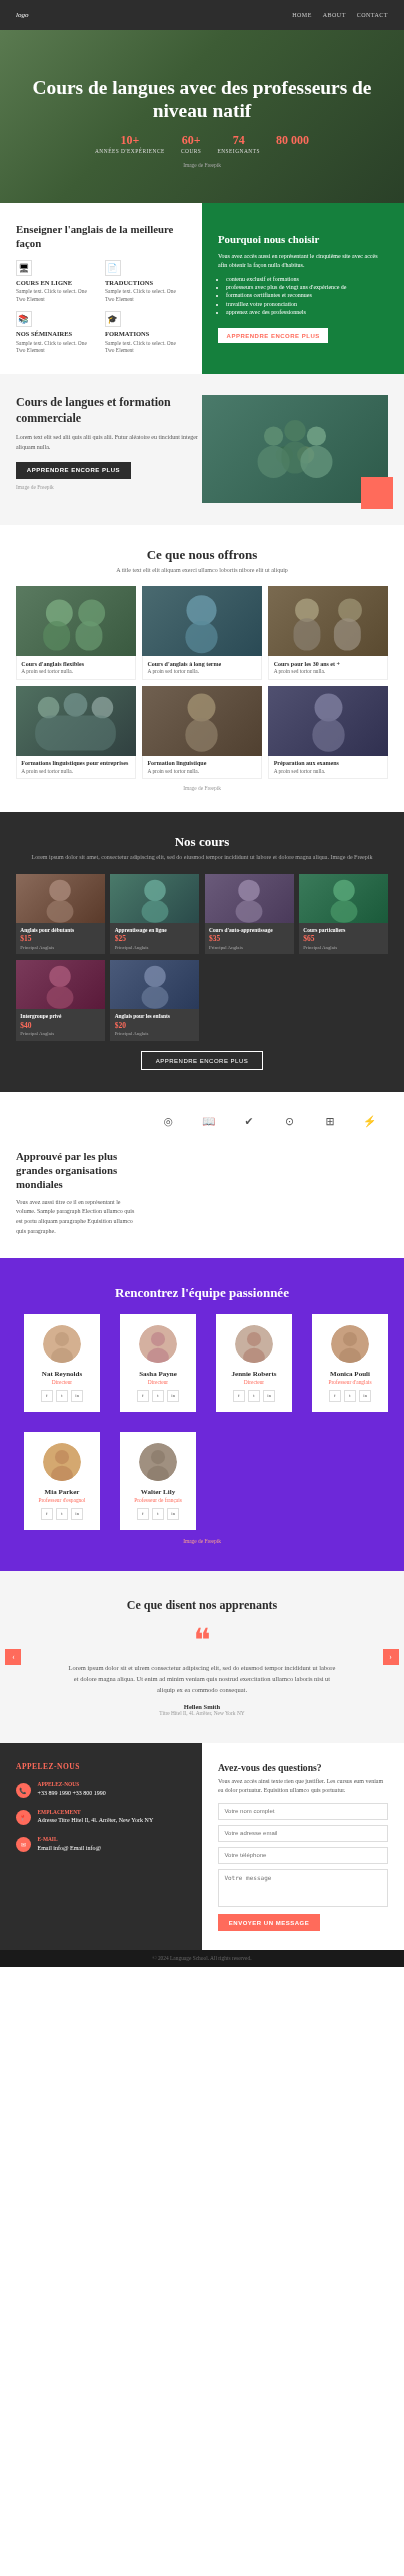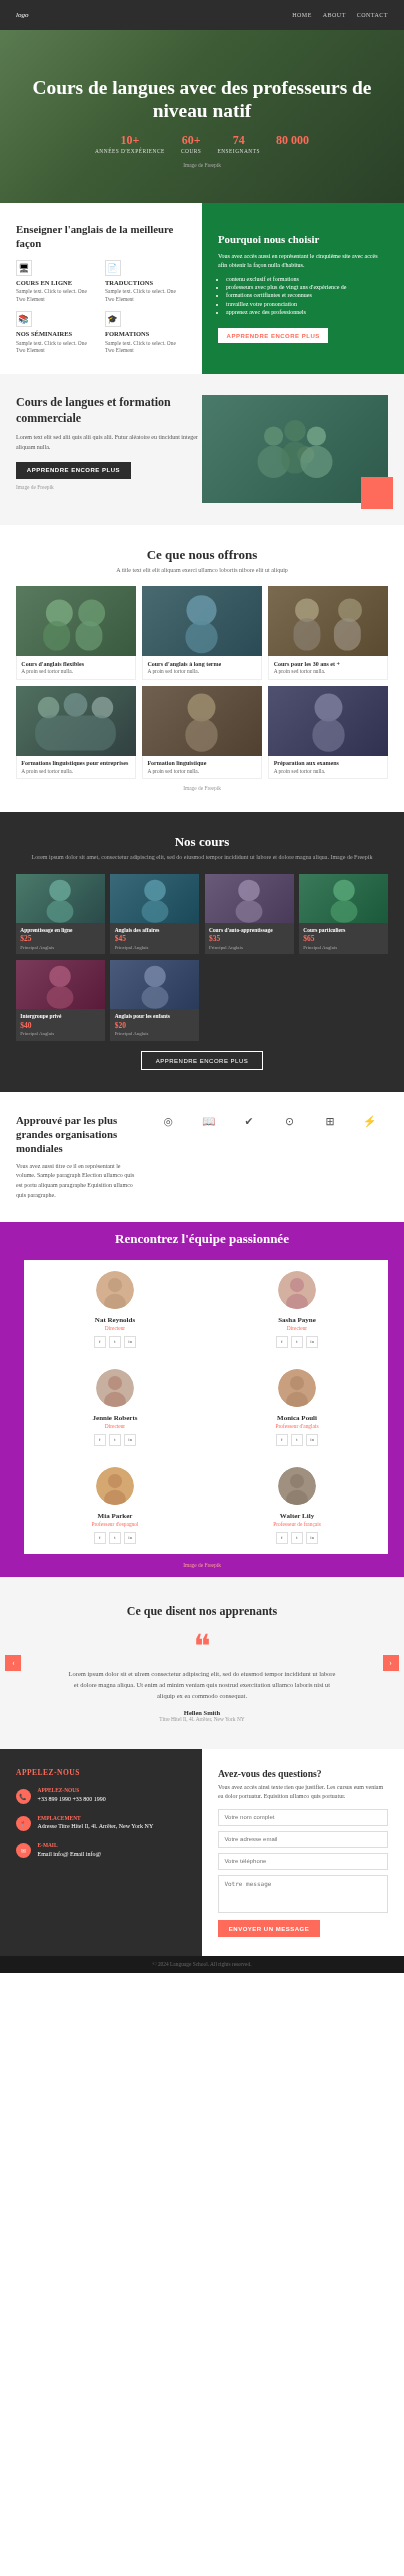--- a/index.html
+++ b/index.html
@@ -106,31 +106,31 @@
     .cours-card { background: #3d3d3d; overflow: hidden; }
     .cours-card-img-placeholder { width: 100%; height: 49px; display: flex; align-items: center; justify-content: center; }
     .cours-card-body { padding: 4.3px; }
     .cours-card-body h4 { font-size: 5.4px; font-weight: bold; color: #fff; margin-bottom: 1.6px; }
     .cours-card-body .price { font-size: 7.5px; font-weight: bold; color: #ff6b5b; margin-bottom: 1.6px; }
     .cours-card-body p { font-size: 4.9px; color: #aaa; }
     .btn-outline-white { background: transparent; color: #fff; border: 1.1px solid #fff; padding: 5.4px 13.5px; font-size: 6px; cursor: pointer; text-transform: uppercase; letter-spacing: 0.5px; display: block; margin: 0 auto; }
 
     
     .approved-section { padding: 21.6px 16px; display: flex; gap: 16px; align-items: flex-start; }
-    .approved-text { flex: 1; }
+    .approved-text { flex: 1; margin-top: 36px; }
     .approved-text h2 { font-size: 10.8px; color: #2d2d2d; line-height: 1.3; margin-bottom: 6.5px; }
     .approved-text p { font-size: 6px; color: #555; line-height: 1.6; }
     .approved-logos { flex: 2; display: grid; grid-template-columns: repeat(6, 1fr); gap: 5.4px; align-items: center; justify-items: center; }
     .logo-placeholder { width: 21.6px; height: 16px; display: flex; align-items: center; justify-content: center; }
     .logo-icon { font-size: 10.8px; color: #555; }
 
     
-    .team-section { padding: 9px 16px; background: #a21caf; }
+    .team-section { padding: 27px 16px; background: #6d28d9; }
     .team-section h2 { text-align: center; font-size: 13px; color: #fff; margin-bottom: 13.5px; }
-    .team-grid { display: grid; grid-template-columns: repeat(2, 1fr); gap: 0; margin-left: 8px; }
+    .team-grid { display: grid; grid-template-columns: repeat(4, 1fr); gap: 20px; margin-left: 8px; }
     .team-card { background: #fff; padding: 10.8px 8px; text-align: center; }
     .team-avatar { width: 38px; height: 38px; border-radius: 50%; margin: 0 auto 6.5px; display: flex; align-items: center; justify-content: center; overflow: hidden; }
     .team-name { font-size: 7px; font-weight: bold; color: #2d2d2d; margin-bottom: 1.6px; }
     .team-role { font-size: 5.4px; color: #ff6b5b; margin-bottom: 4.3px; }
     .team-social { display: flex; gap: 3.2px; justify-content: center; }
     .social-icon { width: 12px; height: 12px; border: 0.5px solid #ddd; display: flex; align-items: center; justify-content: center; font-size: 4.9px; color: #555; cursor: pointer; }
     .team-image-label { text-align: center; font-size: 5.4px; color: #f8a090; margin-top: 8px; }
 
     
     .testimonial-section { padding: 27px 16px; background: #f5f5f5; text-align: center; position: relative; }
@@ -349,42 +349,42 @@
     </div>
   </div>
   <p class="image-label-center">Image de Freepik</p>
 </section>
 
 <section class="nos-cours-section">
   <h2>Nos cours</h2>
   <p class="subtitle">Lorem ipsum dolor sit amet, consectetur adipiscing elit, sed do eiusmod tempor incididunt ut labore et dolore magna aliqua. Image de Freepik</p>
   <div class="cours-grid">
     <div class="cours-card">
+      <div class="cours-card-img-placeholder" style="background: linear-gradient(135deg, #8a6a5a, #5a3a2a);">
+        <svg width="86" height="49" viewBox="0 0 160 90">
+          <circle cx="80" cy="30" r="20" fill="#aa8a7a" opacity="0.8"></circle>
+          <rect x="55" y="48" width="50" height="42" rx="25" fill="#9a7a6a" opacity="0.7"></rect>
+        </svg>
+      </div>
+      <div class="cours-card-body">
+        <h4>Anglais pour débutants</h4>
+        <div class="price">$15</div>
+        <p>Principal Anglais</p>
+      </div>
+    </div>
+    <div class="cours-card">
       <div class="cours-card-img-placeholder" style="background: linear-gradient(135deg, #4a7a6a, #2a4a4a);">
         <svg width="86" height="49" viewBox="0 0 160 90">
           <circle cx="80" cy="30" r="20" fill="#6aaa9a" opacity="0.8"></circle>
           <rect x="55" y="48" width="50" height="42" rx="25" fill="#5a9a8a" opacity="0.7"></rect>
         </svg>
       </div>
       <div class="cours-card-body">
         <h4>Apprentissage en ligne</h4>
         <div class="price">$25</div>
-        <p>Principal Anglais</p>
-      </div>
-    </div>
-    <div class="cours-card">
-      <div class="cours-card-img-placeholder" style="background: linear-gradient(135deg, #3a6a7a, #1a4a5a);">
-        <svg width="86" height="49" viewBox="0 0 160 90">
-          <circle cx="80" cy="30" r="20" fill="#5a9aaa" opacity="0.8"></circle>
-          <rect x="55" y="48" width="50" height="42" rx="25" fill="#4a8a9a" opacity="0.7"></rect>
-        </svg>
-      </div>
-      <div class="cours-card-body">
-        <h4>Anglais des affaires</h4>
-        <div class="price">$45</div>
         <p>Principal Anglais</p>
       </div>
     </div>
     <div class="cours-card">
       <div class="cours-card-img-placeholder" style="background: linear-gradient(135deg, #6a5a7a, #4a3a5a);">
         <svg width="86" height="49" viewBox="0 0 160 90">
           <circle cx="80" cy="30" r="20" fill="#9a8aaa" opacity="0.8"></circle>
           <rect x="55" y="48" width="50" height="42" rx="25" fill="#8a7a9a" opacity="0.7"></rect>
         </svg>
       </div>

